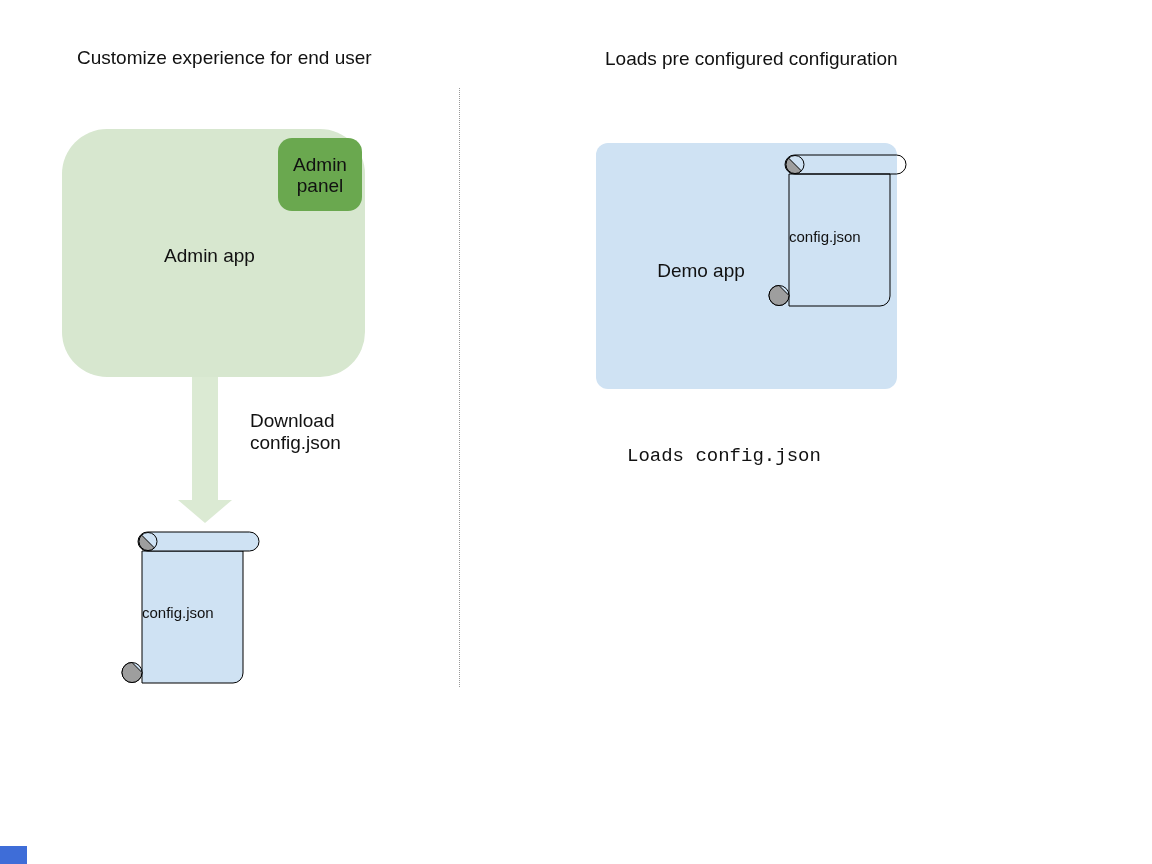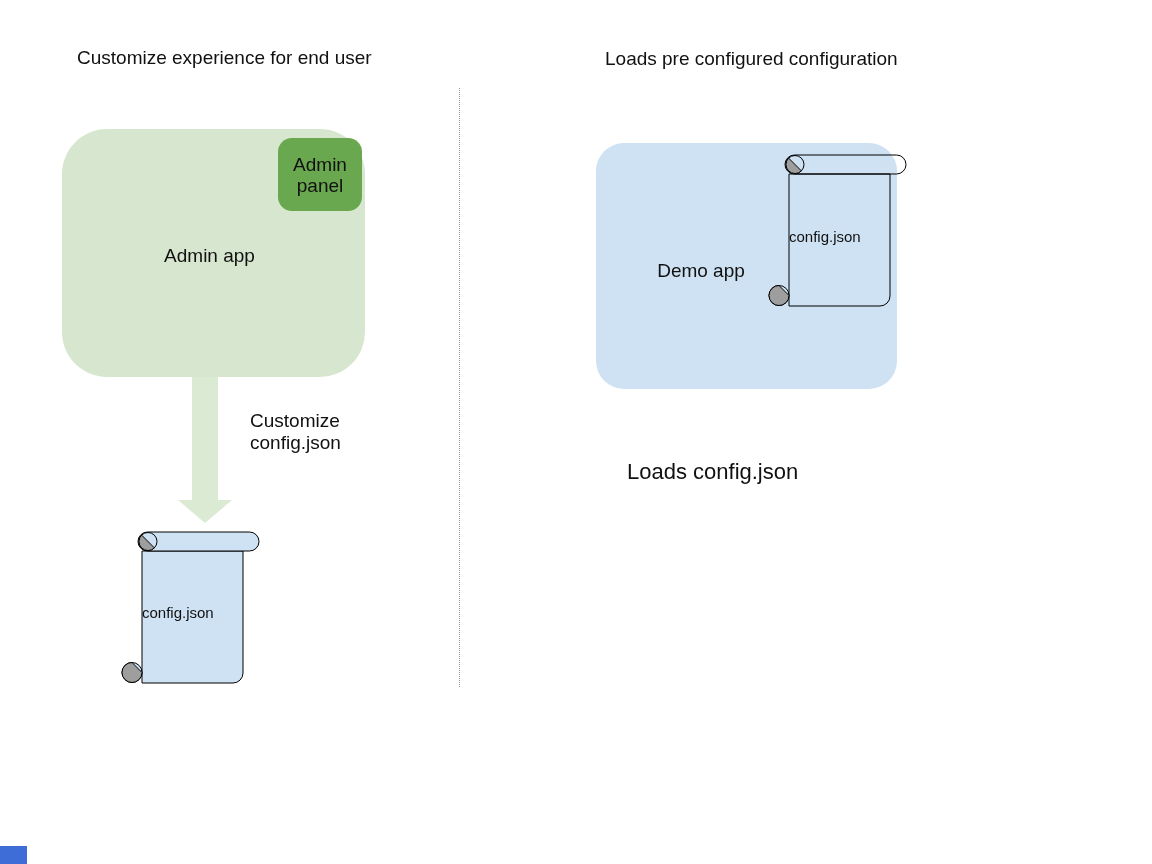--- a/index.html
+++ b/index.html
@@ -7,33 +7,33 @@
     position:relative;width:1152px;height:864px;background:#ffffff;
     font-family:"Liberation Sans", sans-serif;color:#111;overflow:hidden;
   }
   .title{position:absolute;font-size:19px;line-height:24px;white-space:nowrap;}
   #left-title{left:77px;top:46px;}
   #right-title{left:605px;top:47px;}
   .divider{position:absolute;left:459px;top:88px;height:599px;width:0;
     border-left:1px dotted #999;}
   .app-box{position:absolute;}
   #admin-app{left:62px;top:129px;width:303px;height:248px;border-radius:45px;}
-  #demo-app{left:596px;top:143px;width:301px;height:246px;border-radius:28px;}
+  #demo-app{left:596px;top:143px;width:301px;height:246px;border-radius:12px;}
   .box-label{position:absolute;left:0;right:8px;text-align:center;
     font-size:19px;line-height:24px;}
   #admin-app .box-label{top:115px;}
   #demo-app .box-label{top:116px;right:auto;width:210px;}
   #admin-panel{position:absolute;left:216px;top:9px;width:84px;height:73px;
     border-radius:14px;display:flex;align-items:center;justify-content:flex-end;
     text-align:center;font-size:19px;line-height:21px;}
   #down-arrow{position:absolute;left:175px;top:377px;}
   #download-label{position:absolute;left:250px;top:410px;width:120px;
     font-size:19px;line-height:22px;}
-  #caption-right{position:absolute;left:627px;top:460px;font-size:22px;
-    line-height:24px;white-space:nowrap;}
+  #caption-right{position:absolute;left:627px;top:444px;font-size:19px;
+    line-height:24px;white-space:nowrap;font-family:Liberation Mono, monospace;}
   .scroll-svg{position:absolute;width:140px;height:156px;}
   #left-scroll{left:120px;top:530px;}
   #right-scroll{left:767px;top:153px;}
   .scroll-label{position:absolute;width:101px;text-align:left;
     font-size:15px;line-height:18px;}
   #left-scroll-label{left:142px;top:604px;}
   #right-scroll-label{left:789px;top:228px;}
   #corner-marker{position:absolute;left:0;top:846px;width:27px;height:18px;}
 </style>
 </head>
@@ -51,21 +51,21 @@
     <div id="admin-panel" style="background: rgb(106, 168, 79);">
       <span>Admin panel</span>
     </div>
     <div class="box-label">Admin app</div>
   </div>
 
   <svg id="down-arrow" width="60" height="148" viewBox="0 0 60 148">
     <polygon points="17,0 43,0 43,123 57,123 30,146 3,123 17,123" fill="#dbead3"></polygon>
   </svg>
 
-  <div id="download-label">Customize config.json</div>
+  <div id="download-label">Download config.json</div>
 
   <svg id="left-scroll" class="scroll-svg" viewBox="0 0 140 156">
     <g stroke="#000" stroke-width="1" stroke-linejoin="round" fill="#cfe2f3">
       <path d="M22 21 H123 V143 A10 10 0 0 1 113 153 H22 Z"></path>
       <rect x="18" y="2" width="121" height="19" rx="9.5" ry="9.5"></rect>
       <circle cx="28" cy="11.5" r="9"></circle>
       <circle cx="12" cy="142.5" r="10"></circle>
       <g fill="#9e9e9e">
         <path d="M21.6 5.1 A9 9 0 0 0 34.4 17.9 Z"></path>
         <path d="M12 132.5 A10 10 0 1 0 22 142.5 Z"></path>

